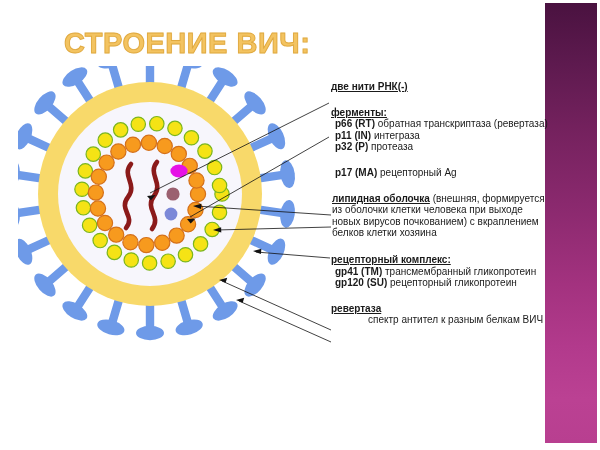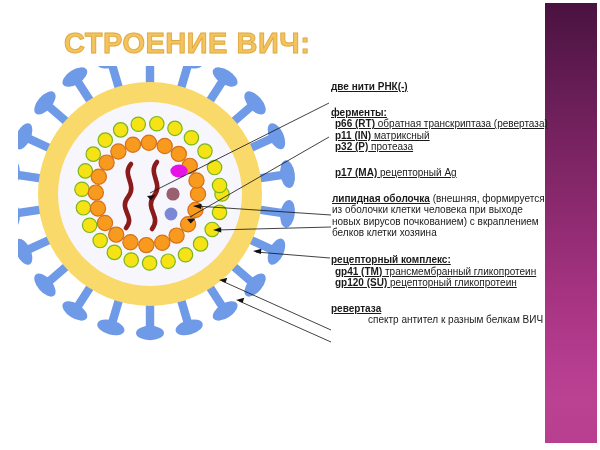--- a/index.html
+++ b/index.html
@@ -74,21 +74,21 @@
     font-size: 10px;
     line-height: 11.6px;
     color: #1a1a1a;
   }
   .ablock { margin-bottom: 0; }
   .ahead {
     font-weight: bold;
     text-decoration: underline;
     white-space: nowrap;
   }
-  .aitem { white-space: nowrap; padding-left: 4px; text-decoration: underline; }
+  .aitem { white-space: nowrap; padding-left: 4px; }
   .aitem .code { font-weight: bold; }
   .apara { padding-left: 1px; }
   .apara .lead { font-weight: bold; text-decoration: underline; text-align: center; }
   .aplain { padding-left: 1px; margin-left: 36px; }
   .gap-md { height: 14px; }
   .gap-lg { height: 15px; }
 
   
   #leaders {
     position: absolute;
@@ -283,21 +283,21 @@
 
     <div class="ablock">
       <div class="ahead">две нити РНК(-)</div>
     </div>
 
     <div class="gap-md"></div>
 
     <div class="ablock">
       <div class="ahead">ферменты:</div>
       <div class="aitem"><span class="code">p66 (RT)</span><span> обратная транскриптаза (ревертаза)</span></div>
-      <div class="aitem"><span class="code">p11 (IN)</span><span> матриксный</span></div>
+      <div class="aitem"><span class="code">p11 (IN)</span><span> интеграза</span></div>
       <div class="aitem"><span class="code">p32 (P)</span><span> протеаза</span></div>
     </div>
 
     <div class="gap-md"></div>
 
     <div class="ablock">
       <div class="aitem"><span class="code">p17 (MA)</span><span> рецепторный Ag</span></div>
     </div>
 
     <div class="gap-md"></div>

